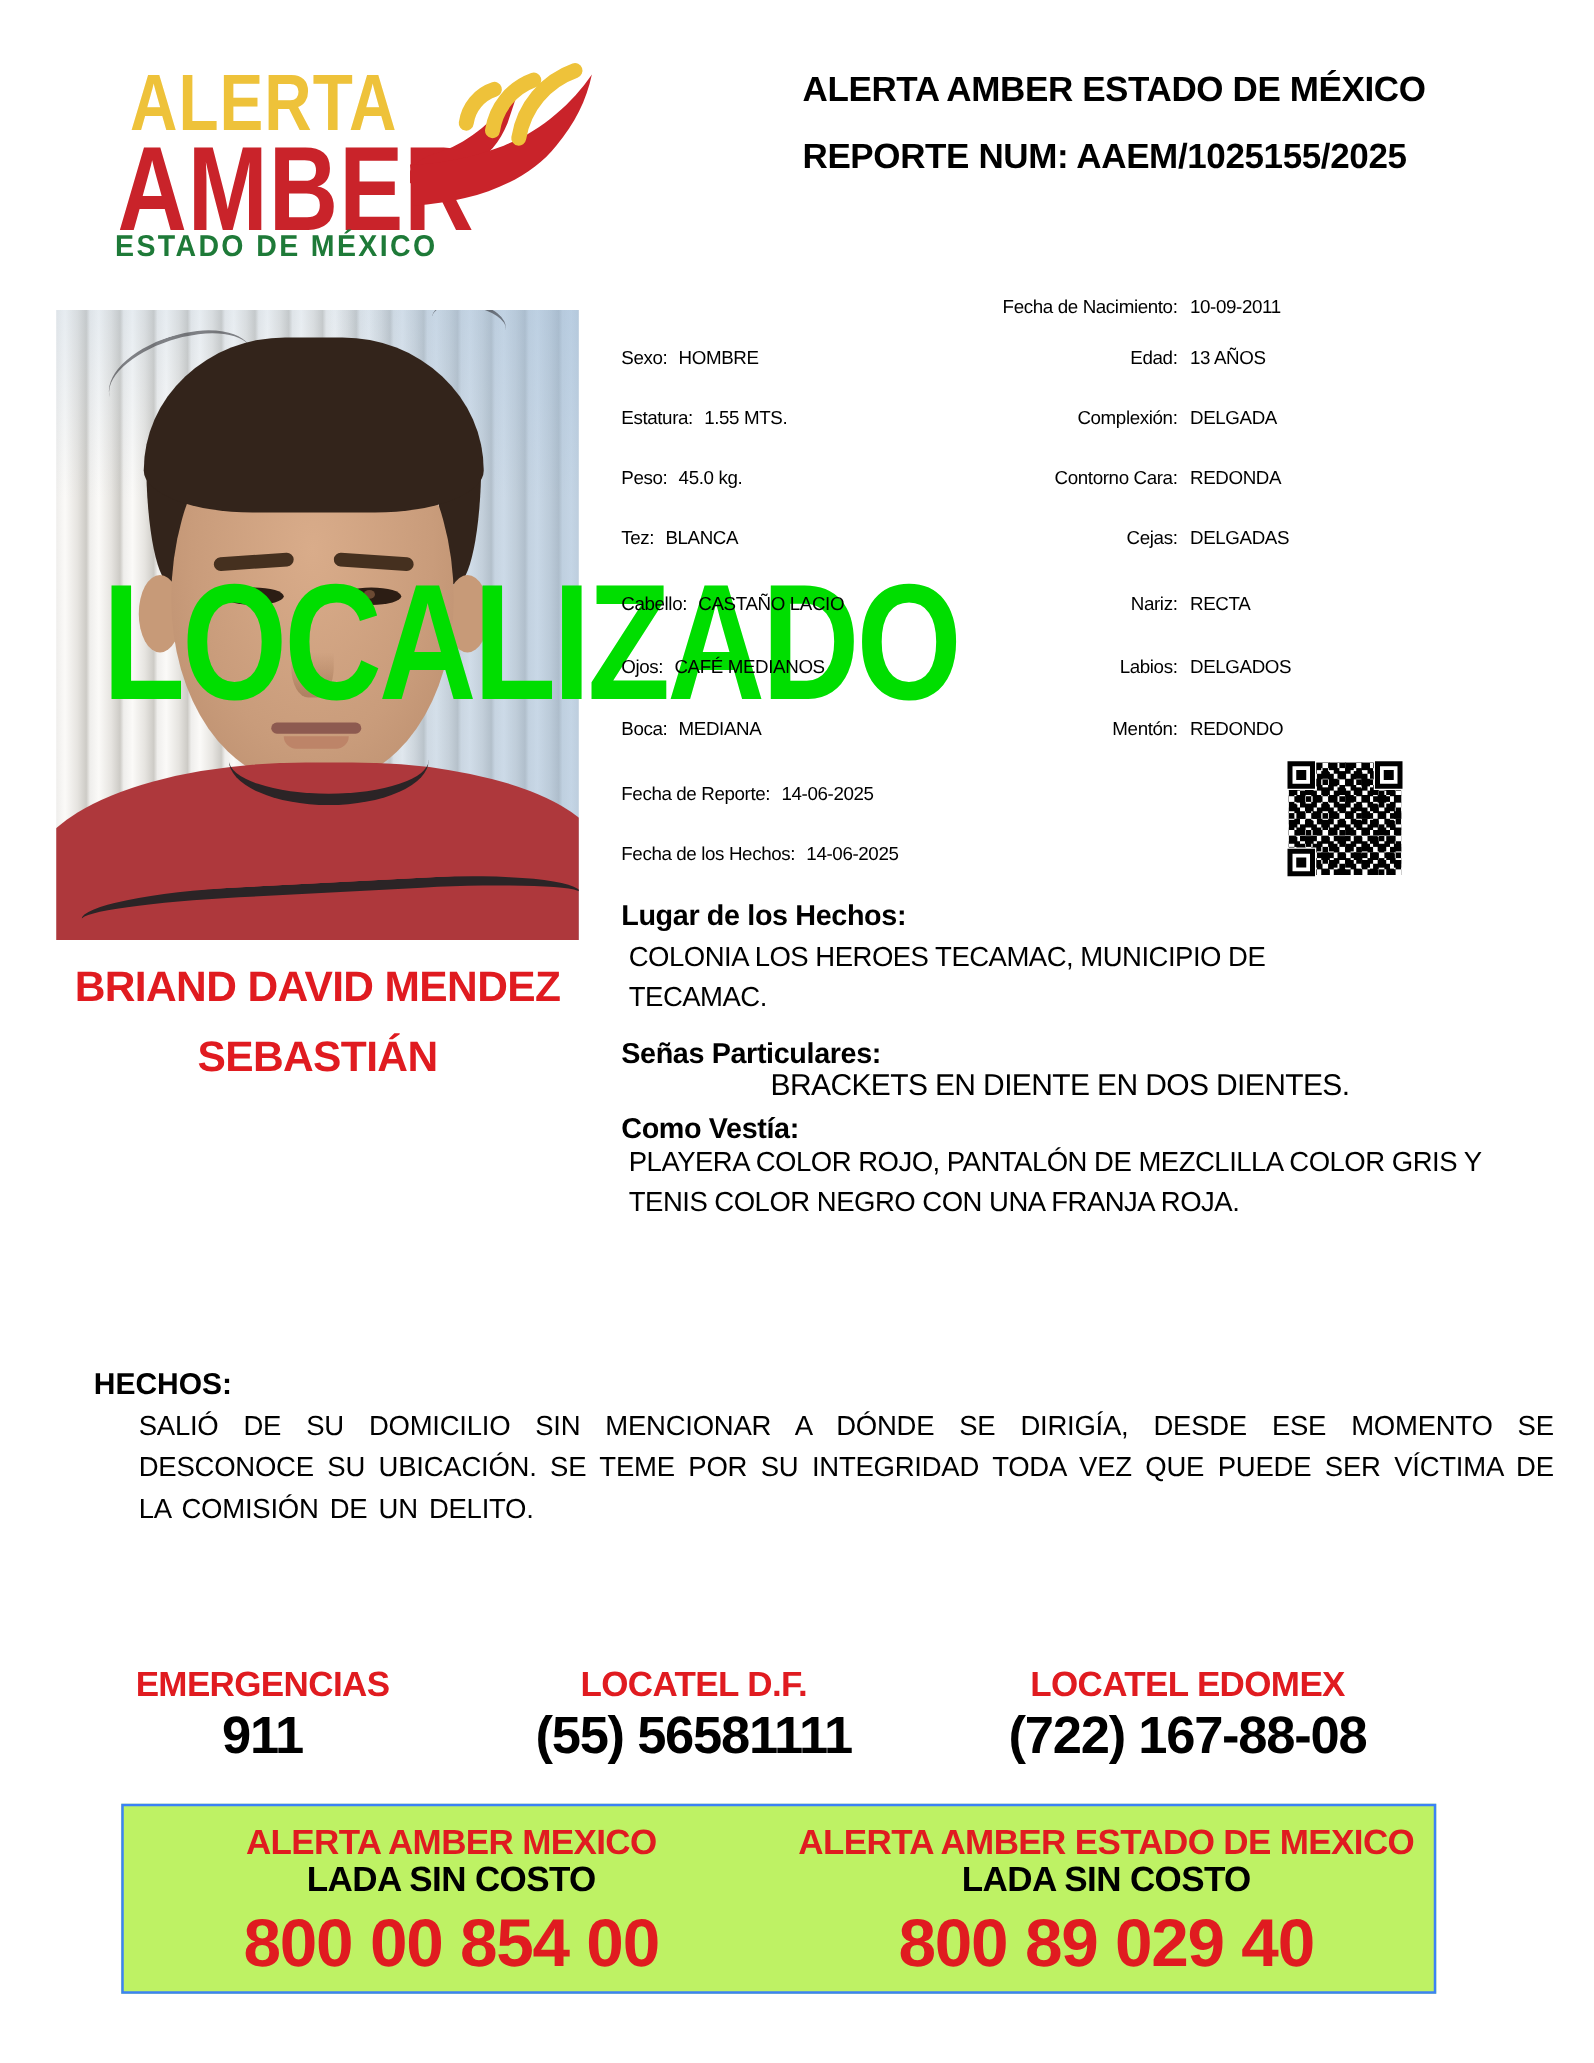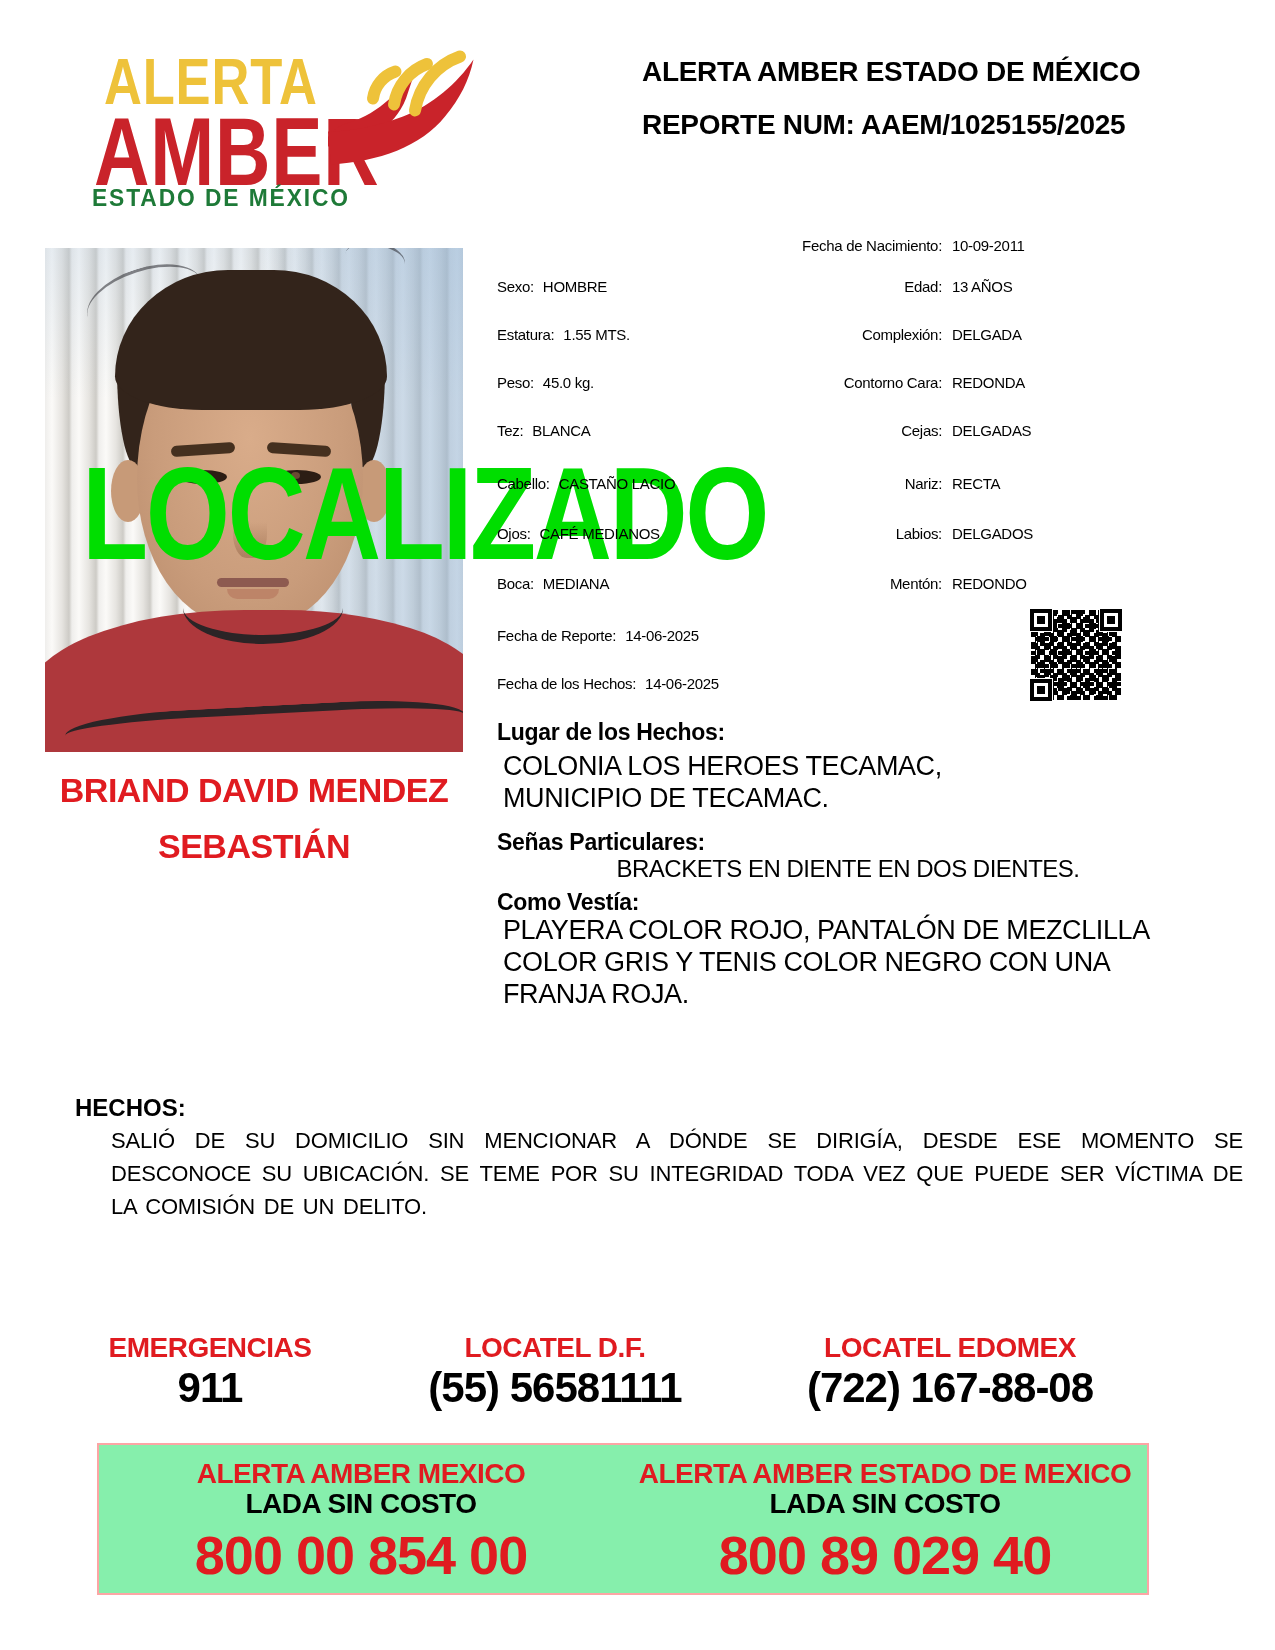--- a/index.html
+++ b/index.html
@@ -53,40 +53,40 @@
   .name{position:absolute;left:45px;top:762px;width:418px;z-index:4;text-align:center;
     font-size:34px;font-weight:700;line-height:56px;color:var(--accent-red);letter-spacing:-.5px;}
   
   .drow{position:absolute;left:0;width:1275px;height:30px;z-index:4;
     font-size:15px;font-weight:400;line-height:30px;letter-spacing:-.3px;}
   .cl{position:absolute;left:497px;white-space:nowrap;}
   .rl{position:absolute;left:560px;width:382px;text-align:right;white-space:nowrap;}
   .rv{position:absolute;left:952px;white-space:nowrap;}
   .gap{margin-left:9px;}
   .sec-label{position:absolute;left:497px;z-index:4;font-size:23px;font-weight:700;letter-spacing:-.3px;line-height:28px;}
-  .sec-text{position:absolute;left:503px;z-index:4;font-size:27px;font-weight:400;letter-spacing:-.4px;line-height:32px;}
+  .sec-text{position:absolute;left:503px;z-index:4;font-size:22px;font-weight:400;letter-spacing:-.4px;line-height:32px;}
   
   .qr{position:absolute;left:1027px;top:606px;width:98px;height:98px;z-index:4;background:#fff;padding:0;}
   .qr-noise{position:absolute;left:4px;top:4px;width:90px;height:90px;
     background:
       repeating-conic-gradient(#000 0 25%,rgba(0,0,0,0) 0 50%) 0 0/13px 13px,
       repeating-conic-gradient(#000 0 25%,#fff 0 50%) 0 0/9px 9px;}
   .finder{position:absolute;width:24px;height:24px;background:#fff;border:0;box-sizing:border-box;}
   .finder i{position:absolute;left:1px;top:1px;width:22px;height:22px;border:4px solid #000;box-sizing:border-box;display:block;}
   .finder i:after{content:"";position:absolute;left:3px;top:3px;width:8px;height:8px;background:#000;}
   
   .hechos-label{position:absolute;left:75px;top:1094px;font-size:24px;font-weight:700;}
   .hechos-text{position:absolute;left:75px;top:1124px;width:1132px;font-size:22px;font-weight:400;
     letter-spacing:-.2px;word-spacing:3px;line-height:33px;text-align:justify;margin-left:36px;}
   
   .phone-col{position:absolute;text-align:center;}
   .phone-label{font-size:28px;font-weight:700;color:var(--accent-red);letter-spacing:-.5px;line-height:30px;}
   .phone-num{font-size:42px;font-weight:700;color:#000;letter-spacing:-1px;line-height:46px;margin-top:2px;}
   
-  .fbox{position:absolute;left:97px;top:1443px;width:1048px;height:148px;border:2px solid #fca5a5;background:#86efac;
+  .fbox{position:absolute;left:97px;top:1443px;width:1048px;height:148px;border:2px solid #3b82f6;background:#bef264;
     display:flex;}
   .fcol{flex:1;text-align:center;padding-top:14px;}
   .ftitle{font-size:28px;font-weight:700;color:var(--accent-red);letter-spacing:-.5px;line-height:30px;}
   .fsub{font-size:28px;font-weight:700;color:#000;letter-spacing:-.5px;line-height:30px;}
   .fnum{font-size:54px;font-weight:700;color:var(--accent-red);letter-spacing:-1px;line-height:56px;margin-top:8px;}
 </style>
 </head>
 <body>
 
 <div id="page">

